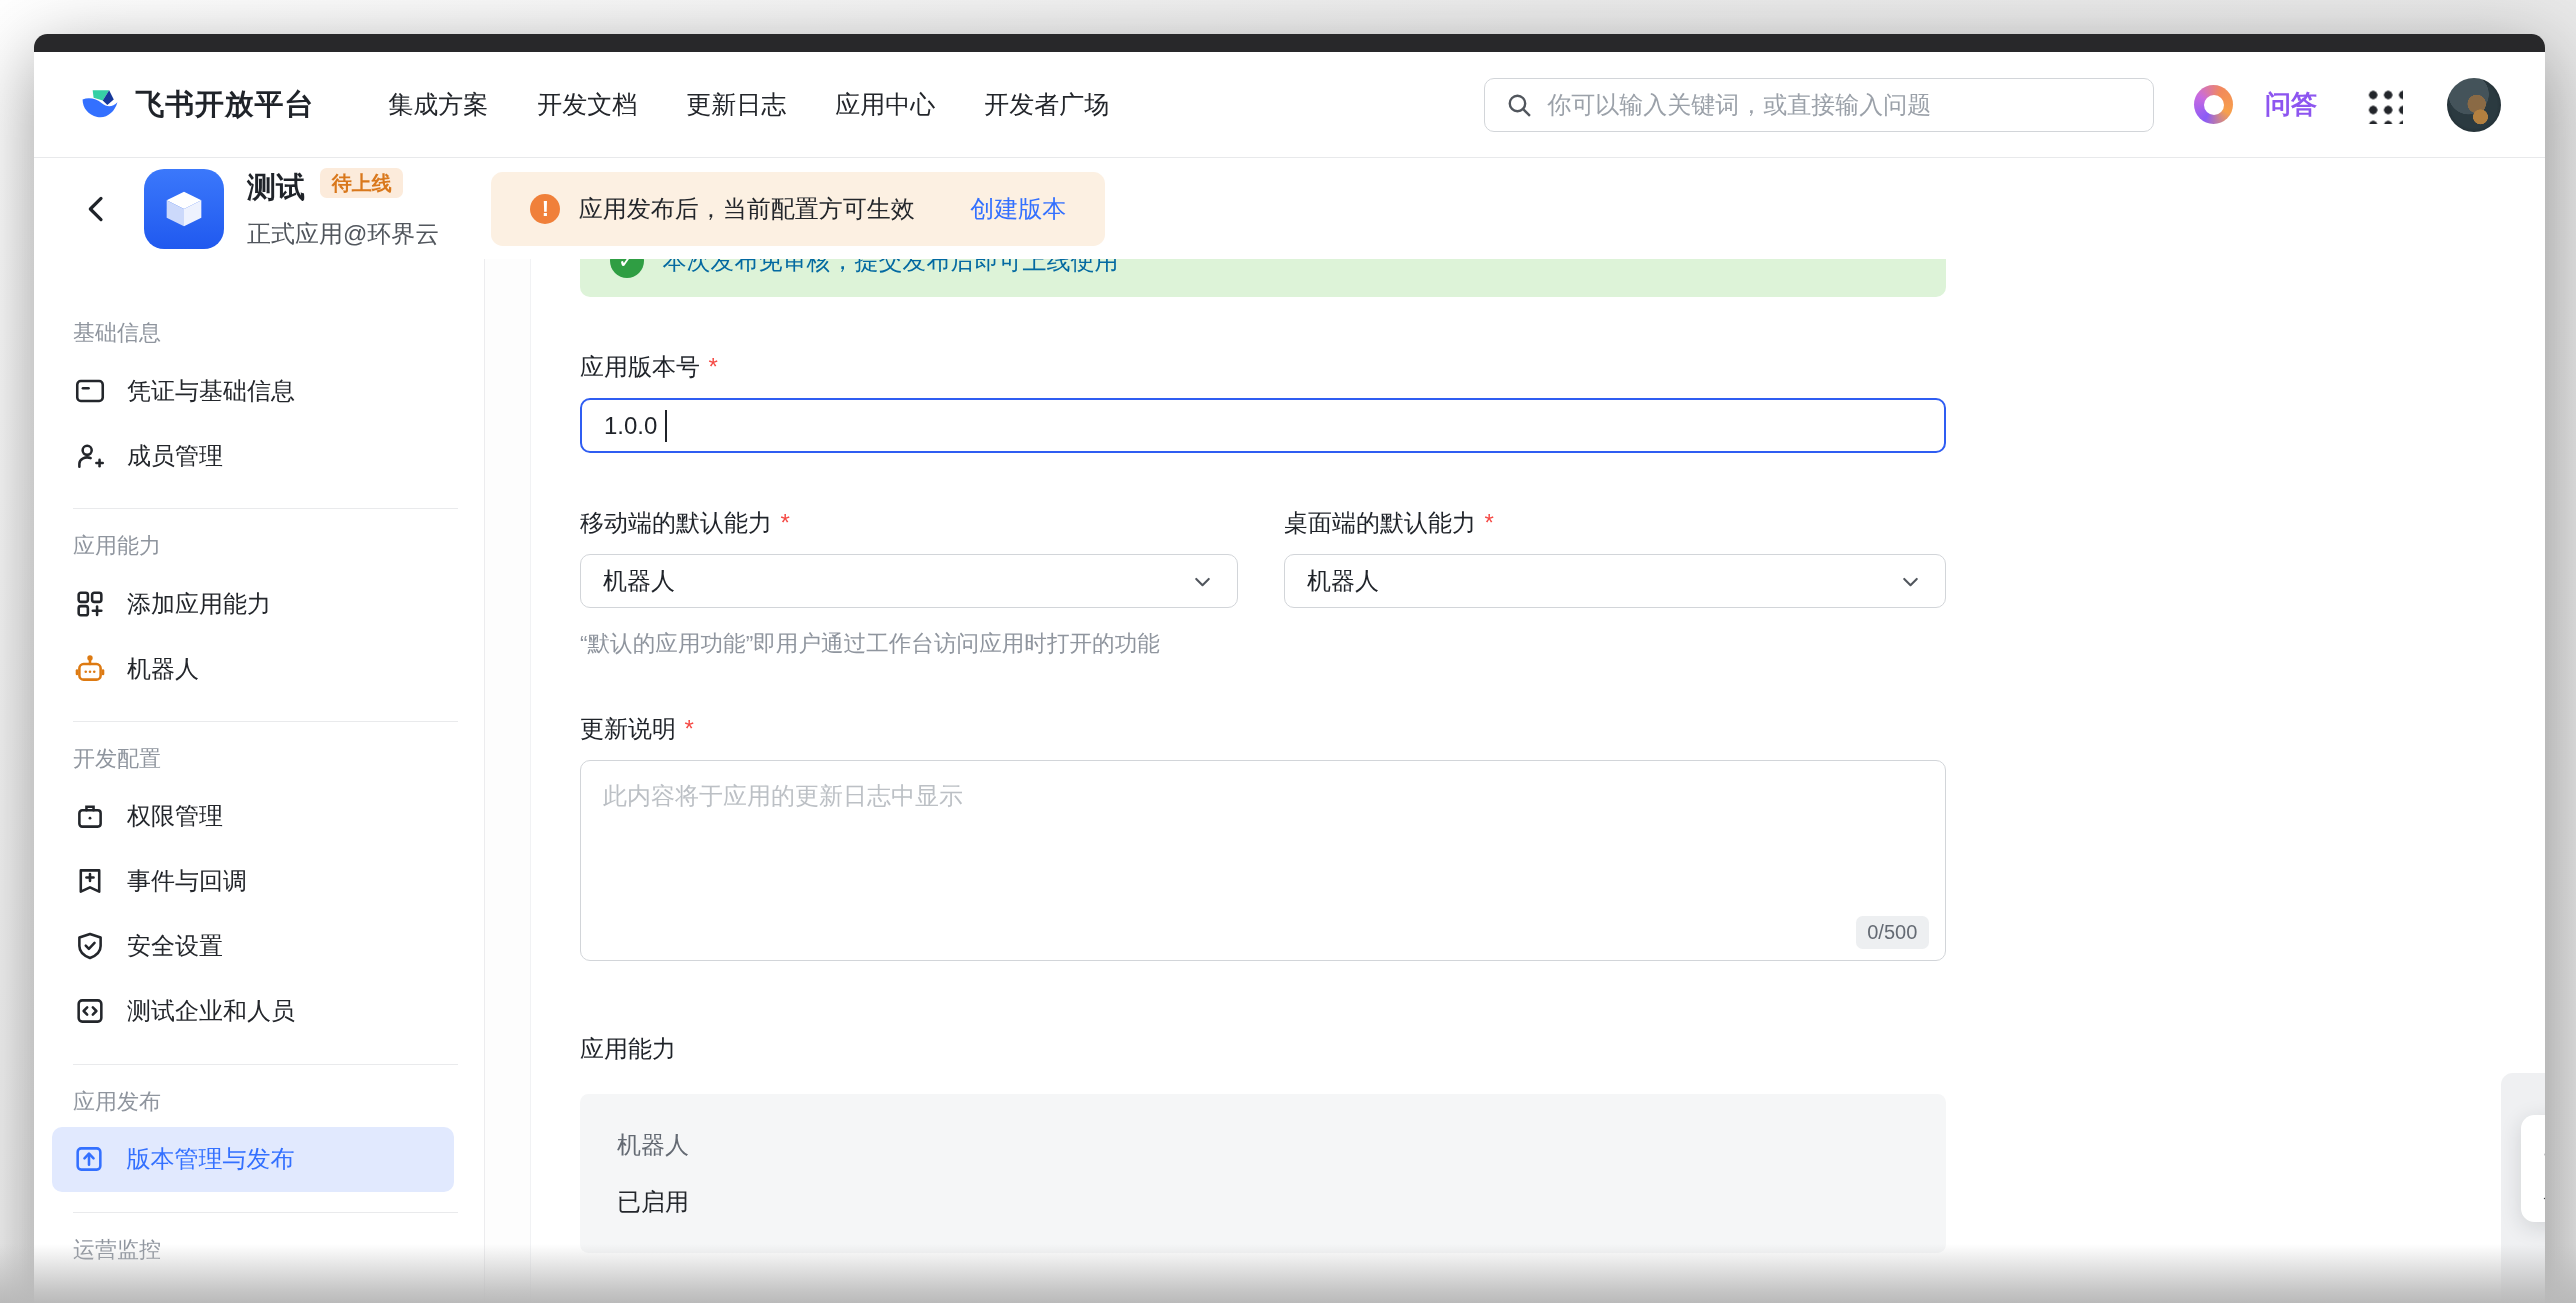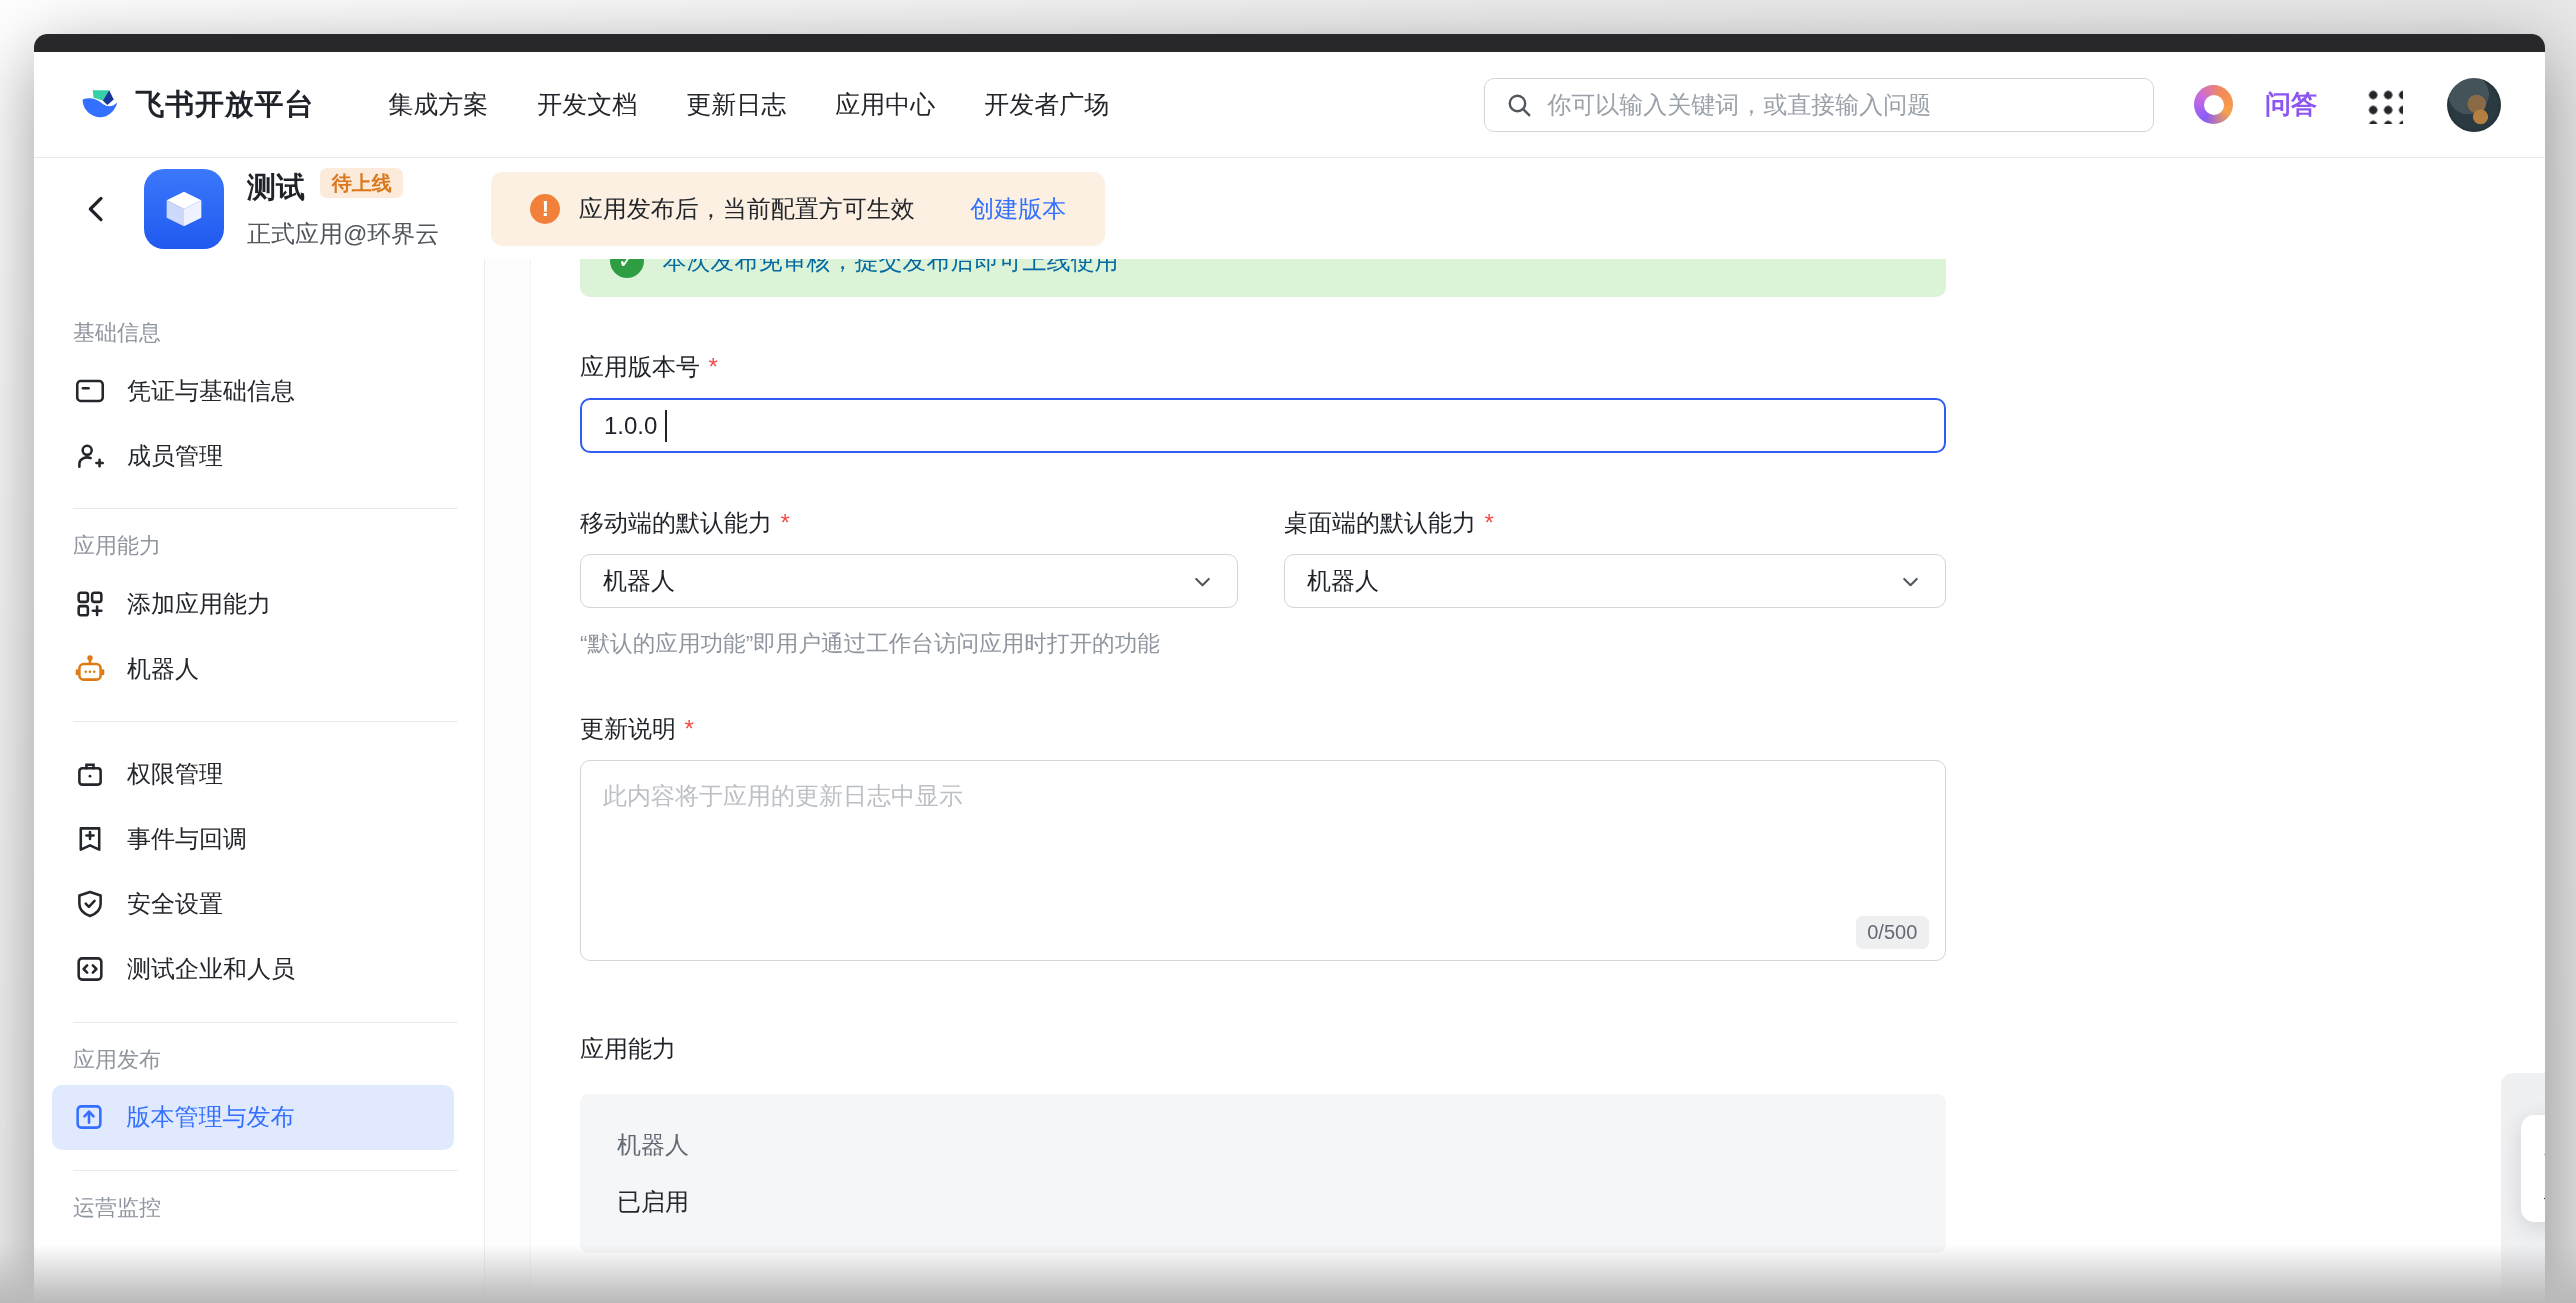--- a/index.html
+++ b/index.html
@@ -305,20 +305,21 @@
             <circle cx="12" cy="14" r="0.9" fill="currentColor" stroke="none"></circle>
             <circle cx="15" cy="14" r="0.9" fill="currentColor" stroke="none"></circle>
             <line x1="2.8" y1="13" x2="2.8" y2="15.5"></line>
               <line x1="21.2" y1="13" x2="21.2" y2="15.5"></line>
           </svg>
           </span>
         <span>机器人</span>
       </div>
       <div class="side-div"></div>
 
+      <div class="sec-title">开发配置</div>
       <div class="side-item">
         <span class="ic">
           <svg width="34" height="34" viewBox="0 0 24 24" fill="none" stroke="currentColor" stroke-width="1.8" stroke-linecap="round">
             <rect x="4.5" y="8" width="15" height="11.5" rx="2"></rect>
               <path d="M9.5 8 V5.5 h5 V8"></path>
             <circle cx="12" cy="13.5" r="1" fill="currentColor" stroke="none"></circle>
           </svg>
           </span>
         <span>权限管理</span>
       </div>

